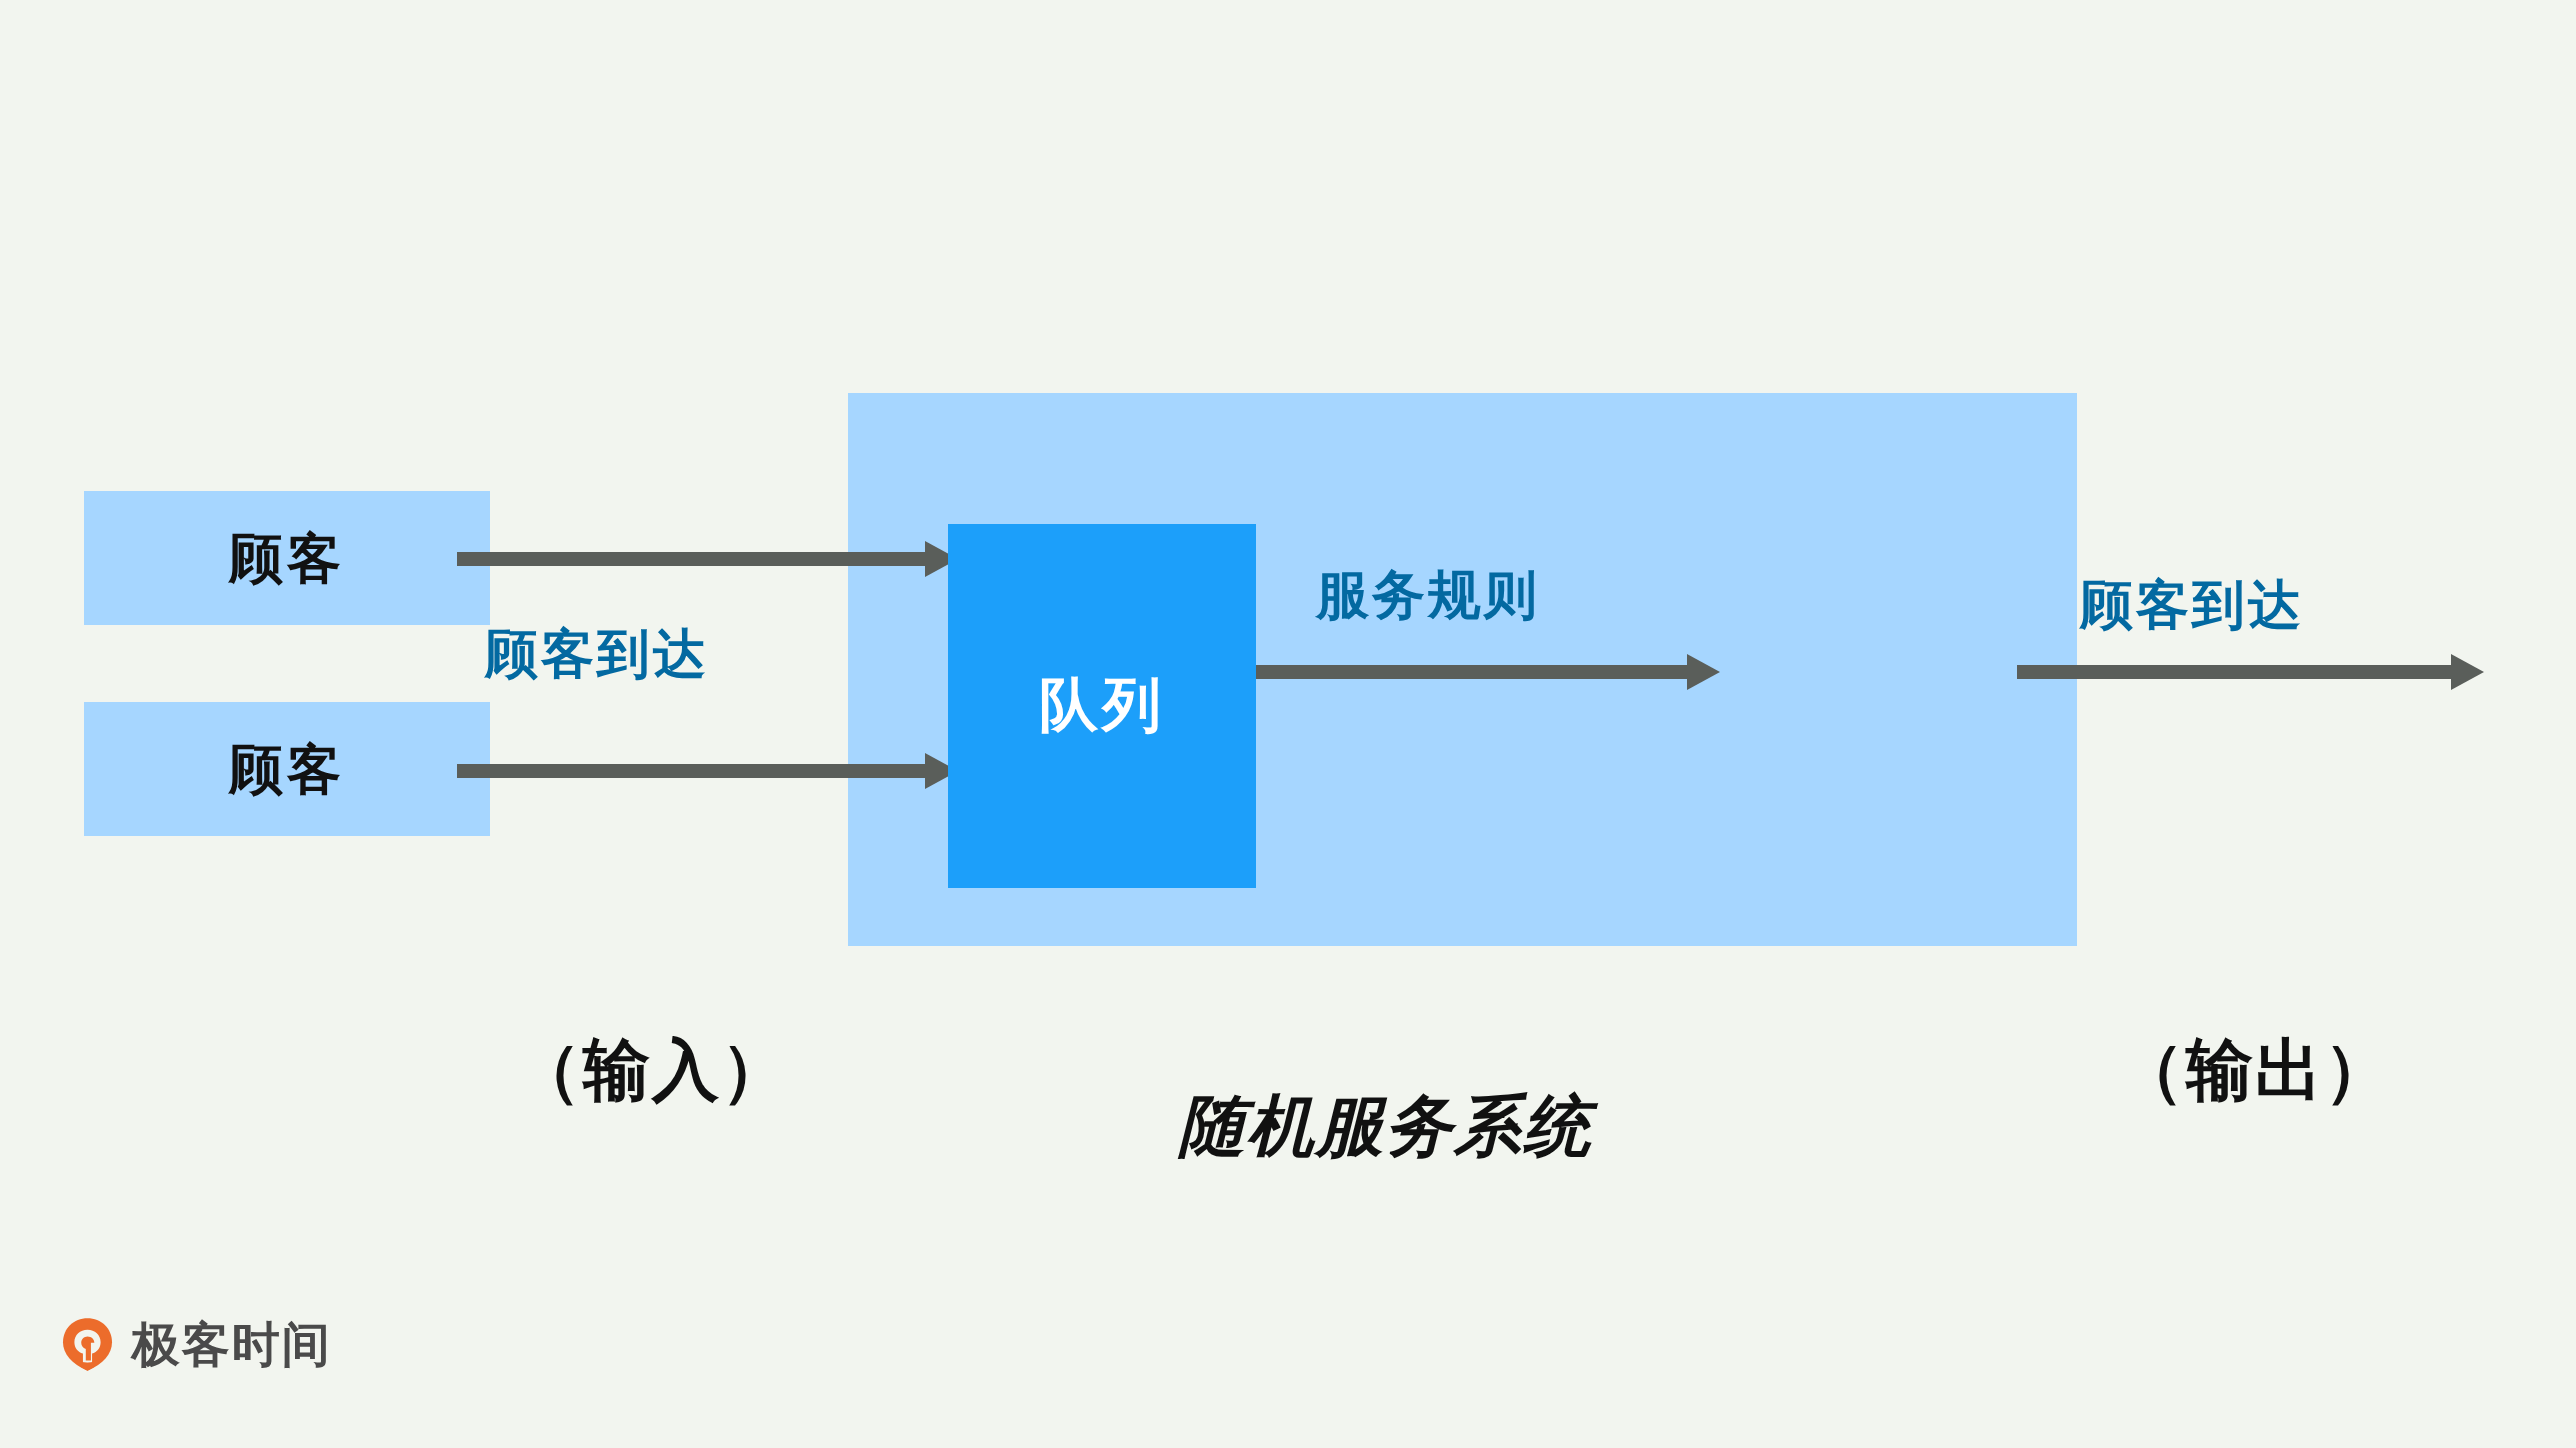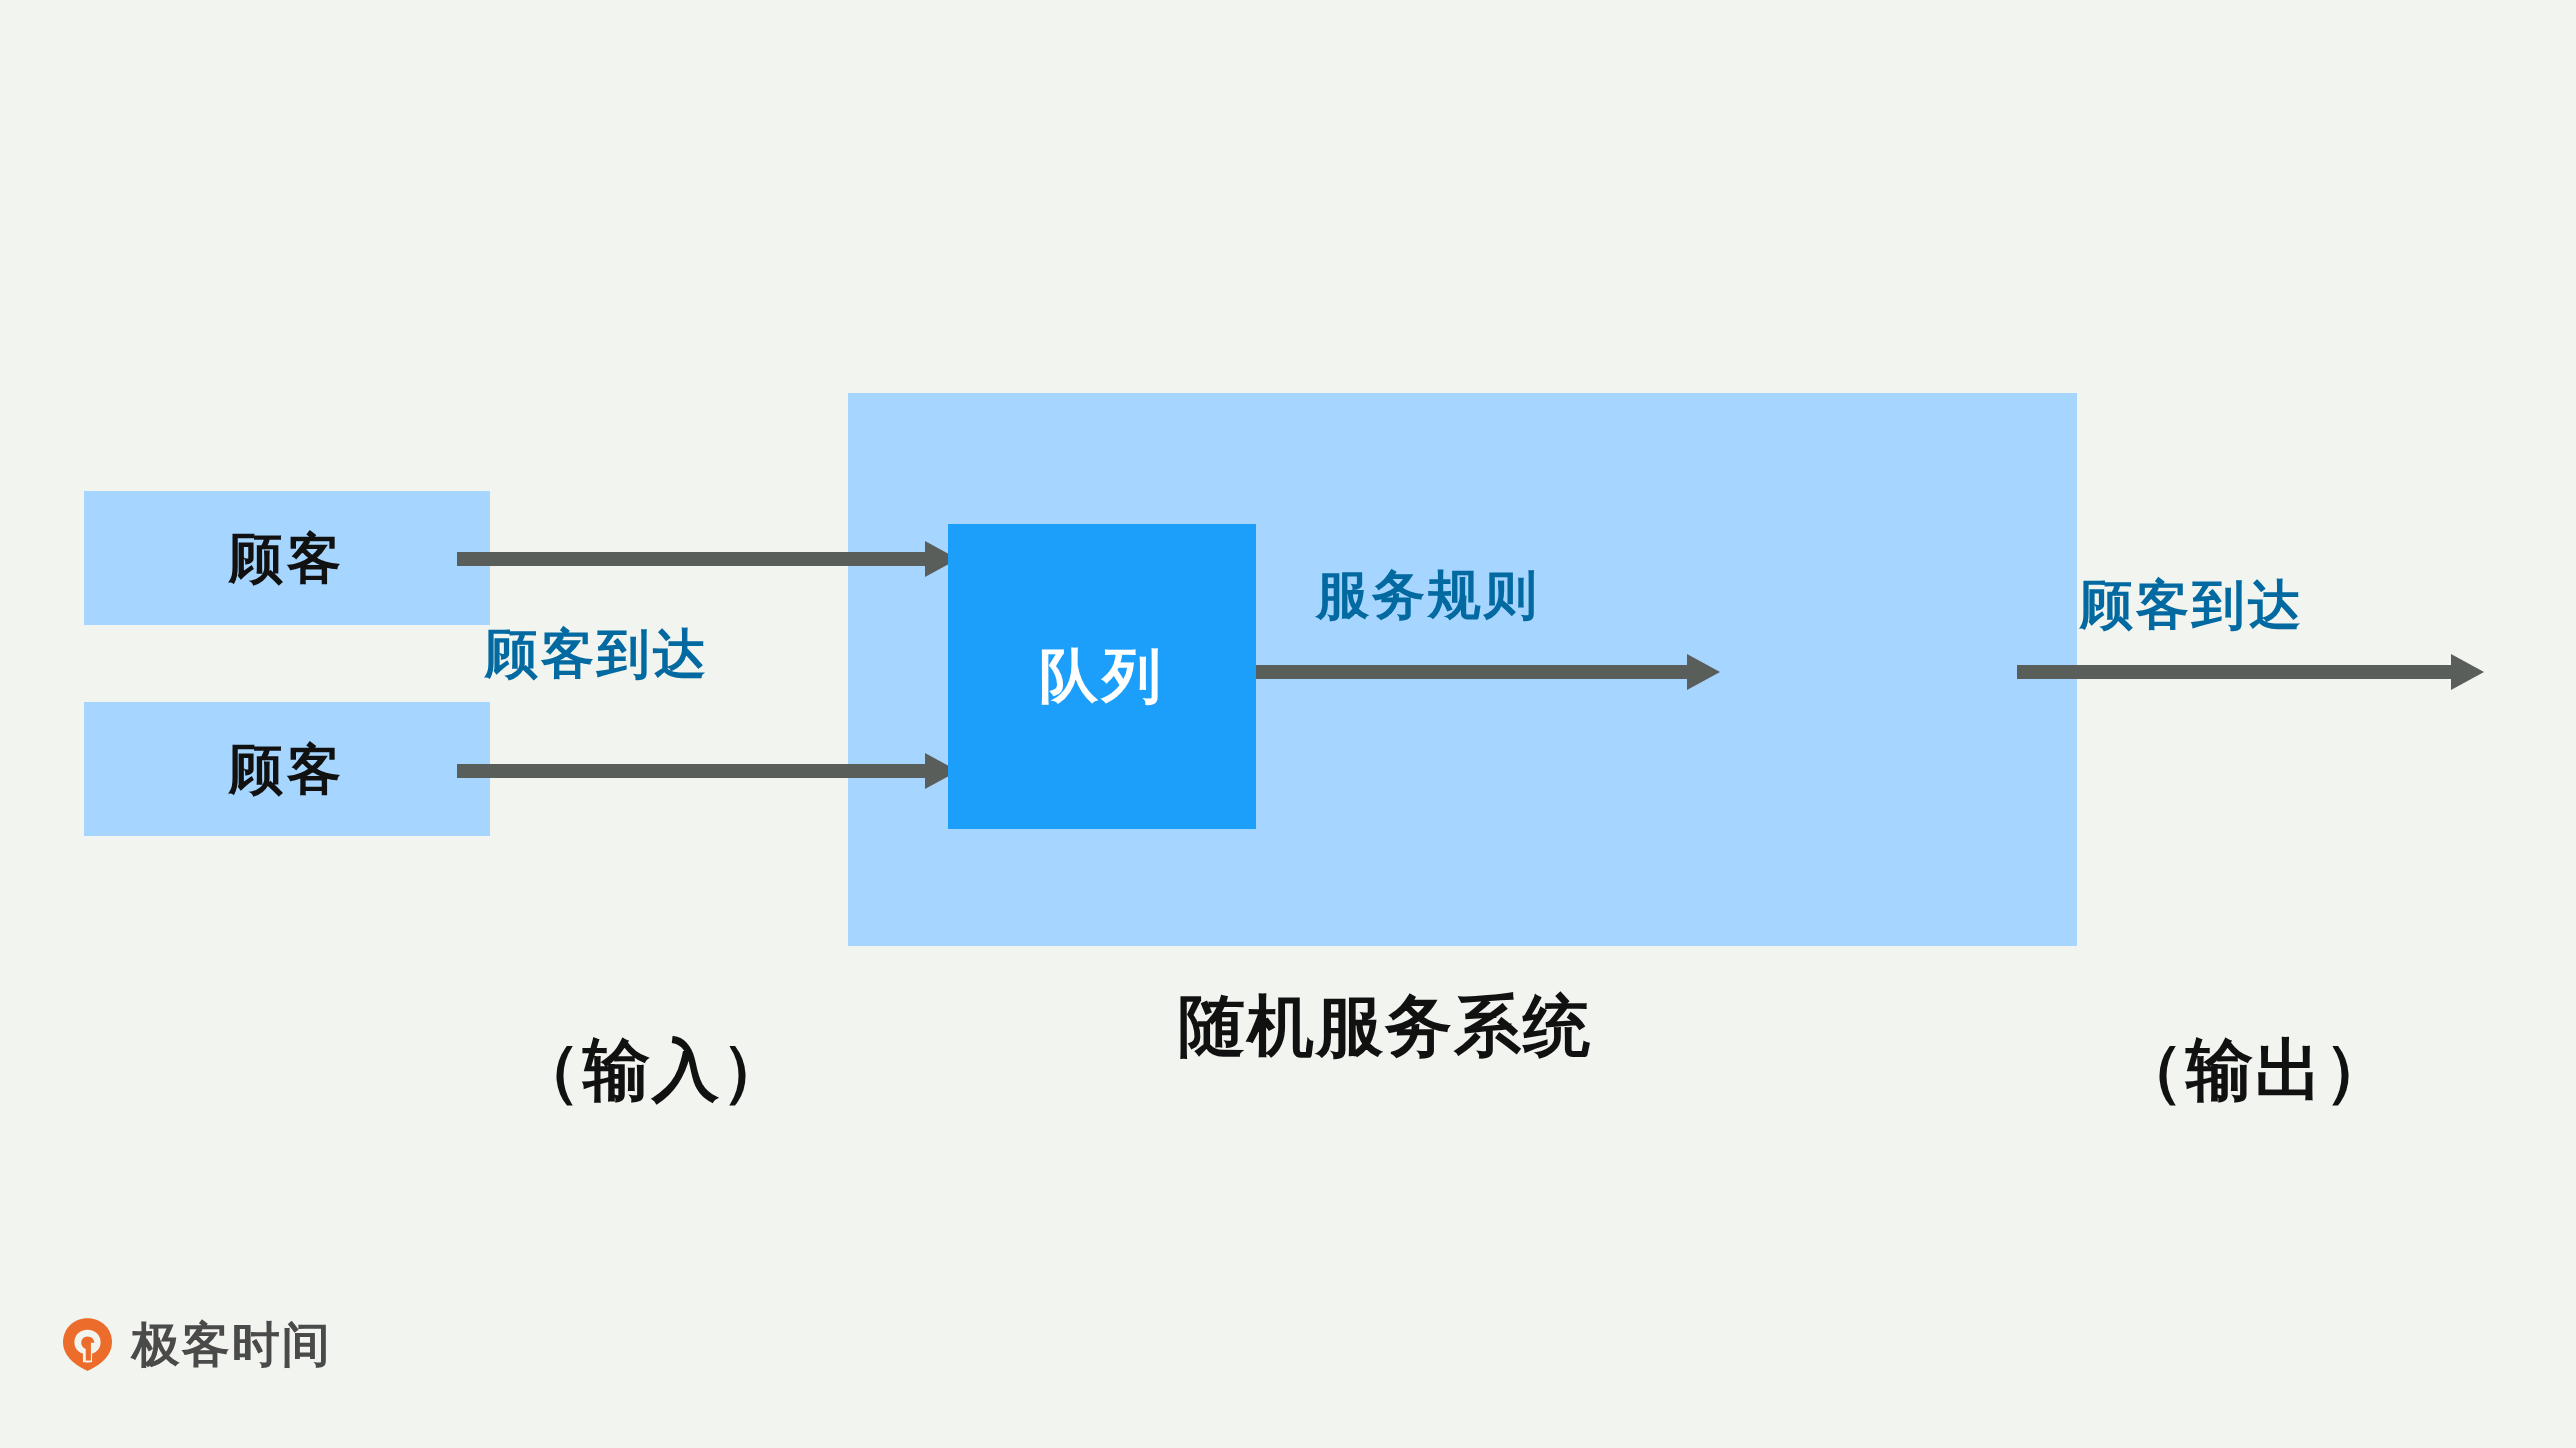--- a/index.html
+++ b/index.html
@@ -50,21 +50,21 @@
     line-height: 1;
   }
   .customer-box-1 { left: 84px; top: 491px; }
   .customer-box-2 { left: 84px; top: 702px; }
 
   
   .queue-box {
     left: 948px;
     top: 524px;
     width: 308px;
-    height: 305px;
+    height: 364px;
     background: #1C9FFA;
     display: flex;
     align-items: center;
     justify-content: center;
     color: #FFFFFF;
     font-size: 59px;
     font-weight: 700;
     letter-spacing: 3.9px;
     line-height: 1.15;
     text-align: center;
@@ -127,21 +127,21 @@
   
   .caption {
     color: #111111;
     font-size: 67px;
     font-weight: 700;
     letter-spacing: 2px;
     white-space: nowrap;
     line-height: 1;
   }
   .caption-input  { left: 514px;  top: 1036px; }
-  .caption-system { left: 1178px; top: 992px; }
+  .caption-system { left: 1178px; top: 1092px; font-style: italic; }
   .caption-output { left: 2117px; top: 1036px; }
 
   
   .brand {
     left: 59px;
     top: 1316px;
     display: flex;
     align-items: center;
     gap: 15.7px;
   }

